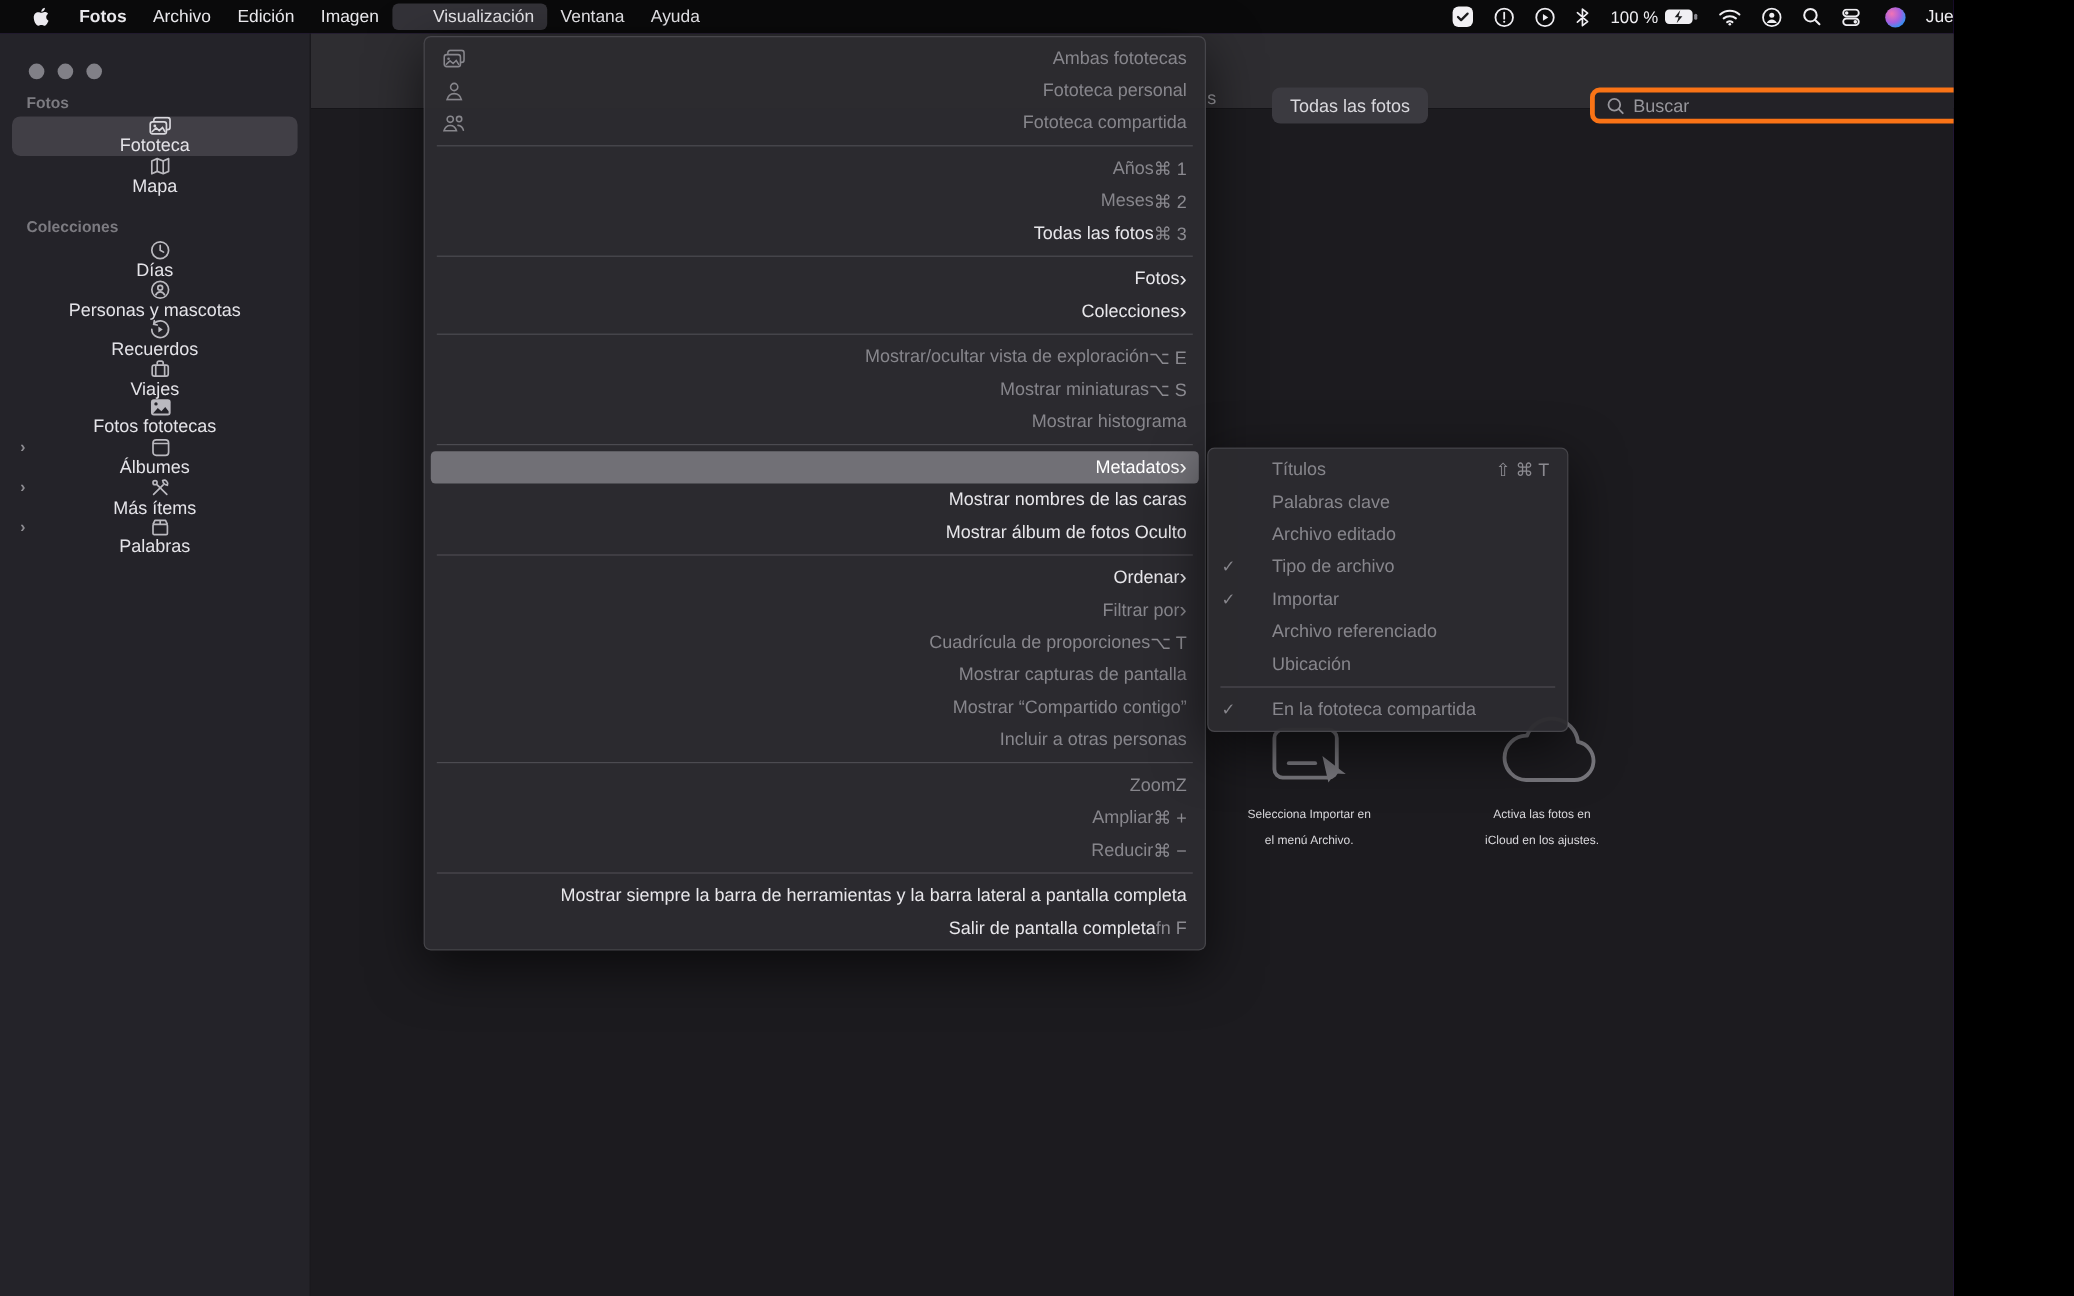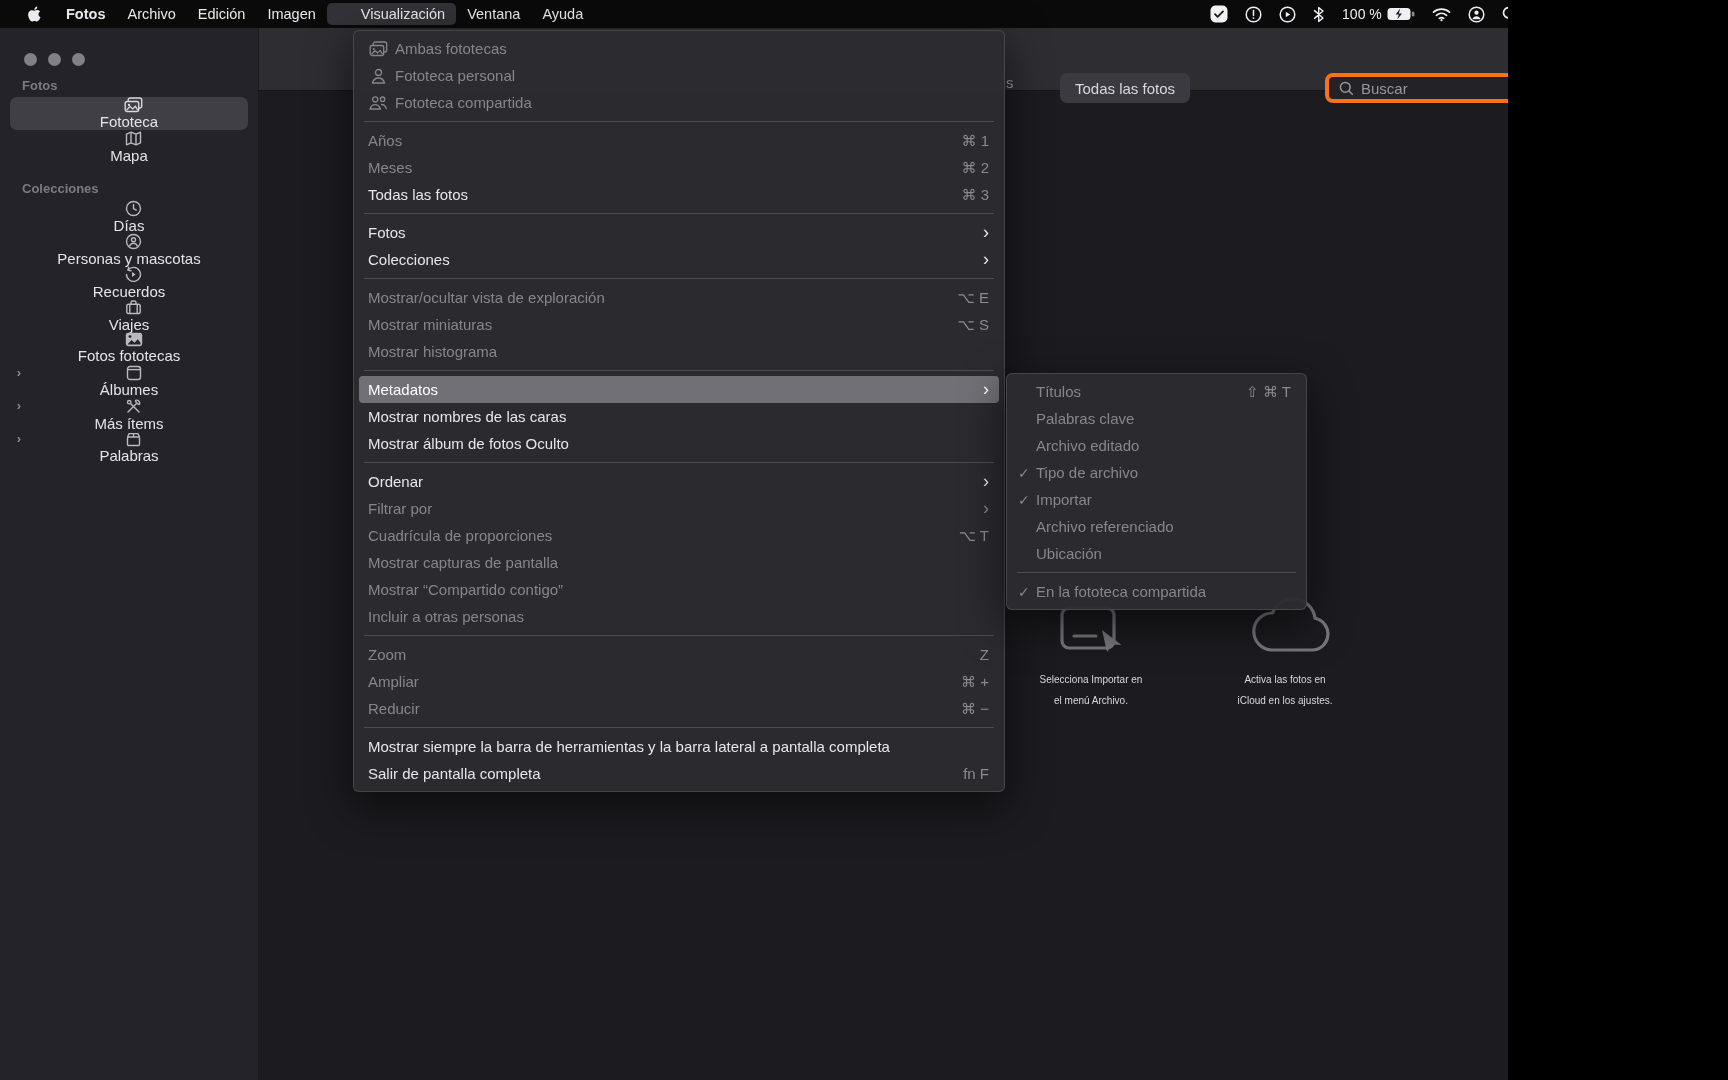--- a/index.html
+++ b/index.html
@@ -1,17 +1,17 @@
 <!DOCTYPE html>
 <html lang="es"><head>
 <meta charset="utf-8">
 <style>
   html,body{margin:0;padding:0;background:#000;}
   *{box-sizing:border-box;-webkit-font-smoothing:antialiased;}
-  #screen{position:relative;width:1508px;height:1080px;overflow:hidden;
+  #screen{position:relative;width:1628px;height:1080px;overflow:hidden;
           font-family:"Liberation Sans","DejaVu Sans",sans-serif;background:#4c1d95;}
 
   
   #menubar{position:absolute;left:0;top:0;width:1728px;height:28px;background:#0a0a0b;
            display:flex;align-items:center;justify-content:space-between;color:#e9e8ec;font-size:14.5px;}
   .mb-left{display:flex;align-items:center;height:28px;padding-left:14px;}
   .mb-apple{display:flex;align-items:center;padding:0 13px;}
   .mb-item{padding:0 11px;height:22px;display:flex;align-items:center;border-radius:5px;white-space:nowrap;}
   .mb-item.bold{font-weight:700;}
   .mb-item.active{background:#333238;padding-left:34px;}
@@ -51,34 +51,34 @@
   .search .ph{font-size:15px;}
 
   
   .empty-art{position:absolute;z-index:1;color:#78777d;}
   .empty-cap{position:absolute;z-index:1;width:220px;text-align:center;color:#d9d8dc;
              font-size:10px;line-height:21px;}
 
   
   .panel{position:absolute;background:rgba(44,43,48,0.97);border:1px solid rgba(120,120,126,0.35);
          border-radius:6px;box-shadow:0 14px 44px rgba(0,0,0,0.6);padding:4px 0;font-size:15px;}
-  #view-menu{left:353px;top:30px;width:652px;z-index:20;}
+  #view-menu{left:353px;top:30px;width:652px;z-index:20;text-align:right;}
   #meta-submenu{left:1006px;top:373px;width:301px;z-index:21;}
   .mi{height:27px;display:flex;align-items:center;margin:0 5px;padding:0 10px 0 9px;border-radius:4px;}
   .mi .lbl{flex:1;white-space:nowrap;overflow:hidden;}
   .mi.enabled{color:#e7e6ea;}
   .mi.disabled{color:#87868c;}
   .mi.hl{background:#717076;color:#ffffff;}
   .mi .sc{margin-left:auto;color:#8b8a90;white-space:nowrap;}
   .mi .chev{margin-left:auto;font-size:18px;line-height:1;transform:translateY(-1px);}
   .mi .m-ic{width:20px;display:flex;justify-content:center;margin-right:7px;color:#87868c;}
   .mi .chk{width:16px;margin-right:2px;font-size:14px;}
   .mi .chk.off{visibility:hidden;}
   .msep{height:1px;background:#4c4b51;margin:5px 10px;}
-  .sub .mi{padding-left:6px;}
+  .sub .mi{padding-left:6px;gap:24px;}
 </style>
 </head>
 <body>
 
 <div id="screen">
 
   <div id="menubar">
     <div class="mb-left">
       <span class="mb-apple">
         <svg width="15" height="17" viewBox="0 0 17 20" fill="#eceaef">

